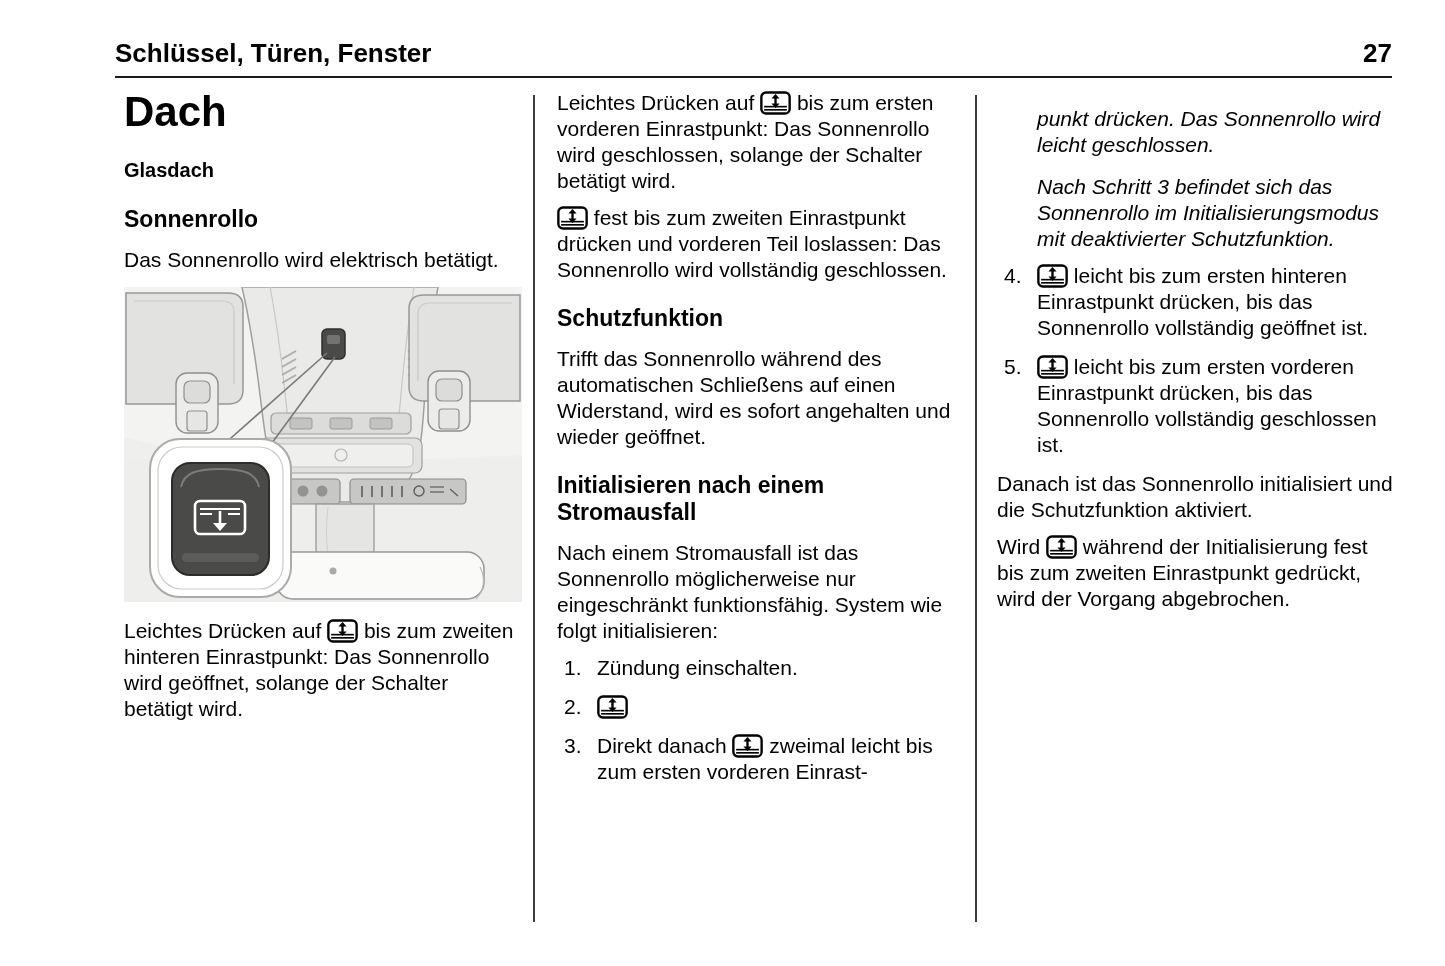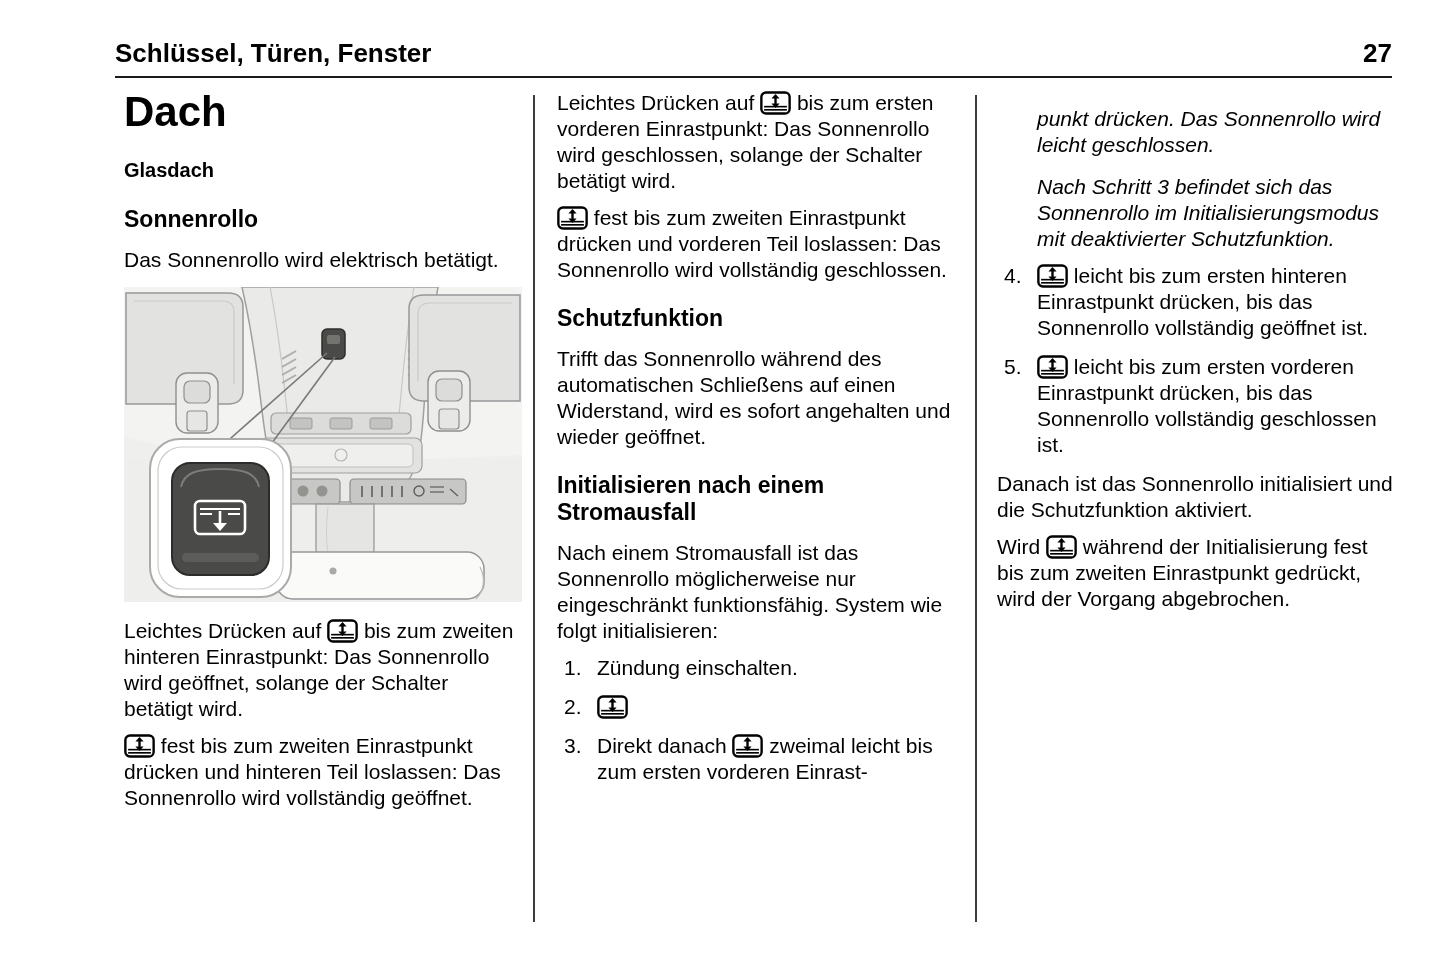--- a/index.html
+++ b/index.html
@@ -157,30 +157,20 @@
     <p class="body">
       <span>Leichtes Drücken auf </span><span class="sym"><svg viewBox="0 0 34 26">
             <rect x="1.5" y="1.5" width="31" height="23" rx="5" fill="#fff" stroke="#000" stroke-width="2.6"></rect>
             <line x1="4.5" y1="17" x2="29.5" y2="17" stroke="#000" stroke-width="1.8"></line>
             <line x1="4.5" y1="20.5" x2="29.5" y2="20.5" stroke="#000" stroke-width="1.8"></line>
             <rect x="15.7" y="7" width="2.6" height="7" fill="#000"></rect>
             <polygon points="17,3 21.5,8 12.5,8" fill="#000"></polygon>
             <polygon points="17,18.5 21.5,13.5 12.5,13.5" fill="#000"></polygon>
           </svg></span><span> bis zum zweiten hinteren Einrastpunkt: Das Sonnenrollo wird geöffnet, solange der Schalter betätigt wird.</span>
     </p>
-    <p class="body">
-      <span class="sym"><svg viewBox="0 0 34 26">
-            <rect x="1.5" y="1.5" width="31" height="23" rx="5" fill="#fff" stroke="#000" stroke-width="2.6"></rect>
-            <line x1="4.5" y1="17" x2="29.5" y2="17" stroke="#000" stroke-width="1.8"></line>
-            <line x1="4.5" y1="20.5" x2="29.5" y2="20.5" stroke="#000" stroke-width="1.8"></line>
-            <rect x="15.7" y="7" width="2.6" height="7" fill="#000"></rect>
-            <polygon points="17,3 21.5,8 12.5,8" fill="#000"></polygon>
-            <polygon points="17,18.5 21.5,13.5 12.5,13.5" fill="#000"></polygon>
-          </svg></span><span> fest bis zum zweiten Einrastpunkt drücken und hinteren Teil loslassen: Das Sonnenrollo wird vollständig geöffnet.</span>
-    </p>
   </div>
 
   <div class="col col2">
     <p class="body">
       <span>Leichtes Drücken auf </span><span class="sym"><svg viewBox="0 0 34 26">
             <rect x="1.5" y="1.5" width="31" height="23" rx="5" fill="#fff" stroke="#000" stroke-width="2.6"></rect>
             <line x1="4.5" y1="17" x2="29.5" y2="17" stroke="#000" stroke-width="1.8"></line>
             <line x1="4.5" y1="20.5" x2="29.5" y2="20.5" stroke="#000" stroke-width="1.8"></line>
             <rect x="15.7" y="7" width="2.6" height="7" fill="#000"></rect>
             <polygon points="17,3 21.5,8 12.5,8" fill="#000"></polygon>

